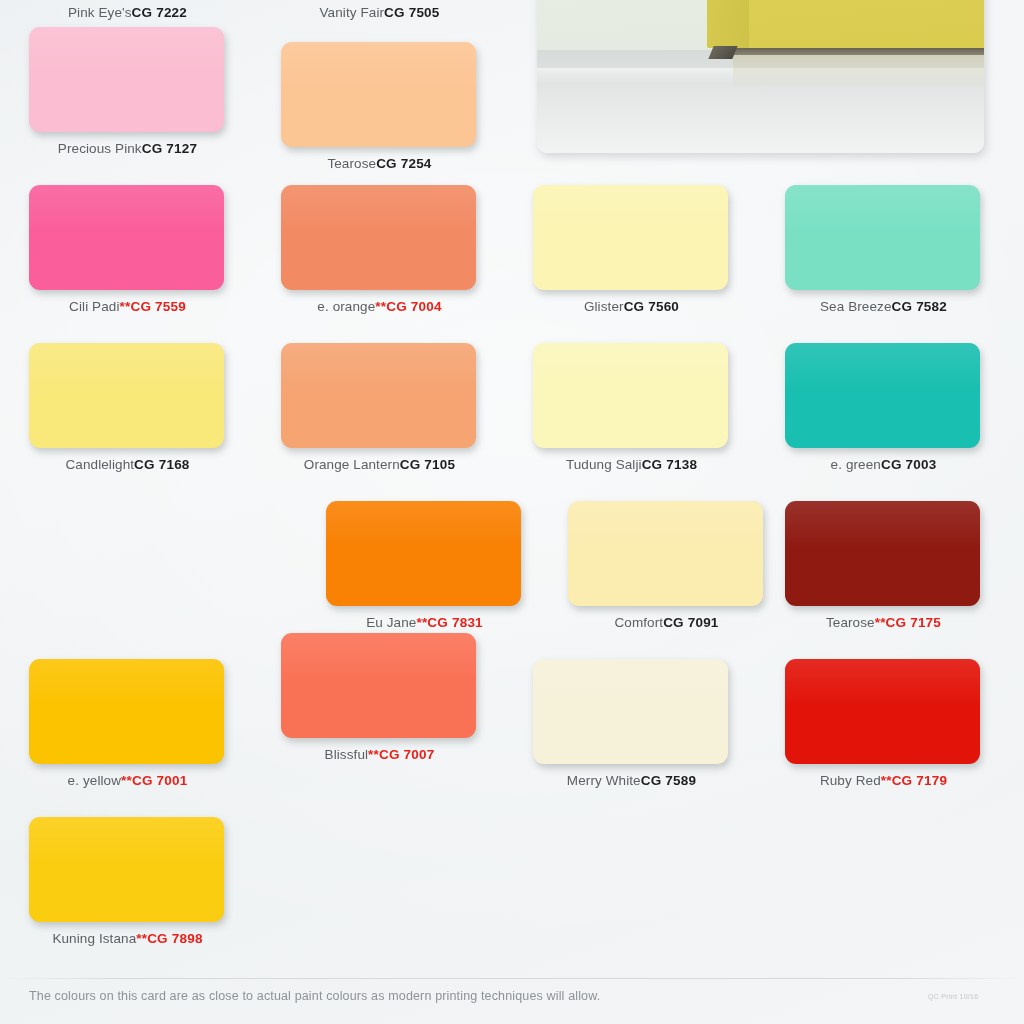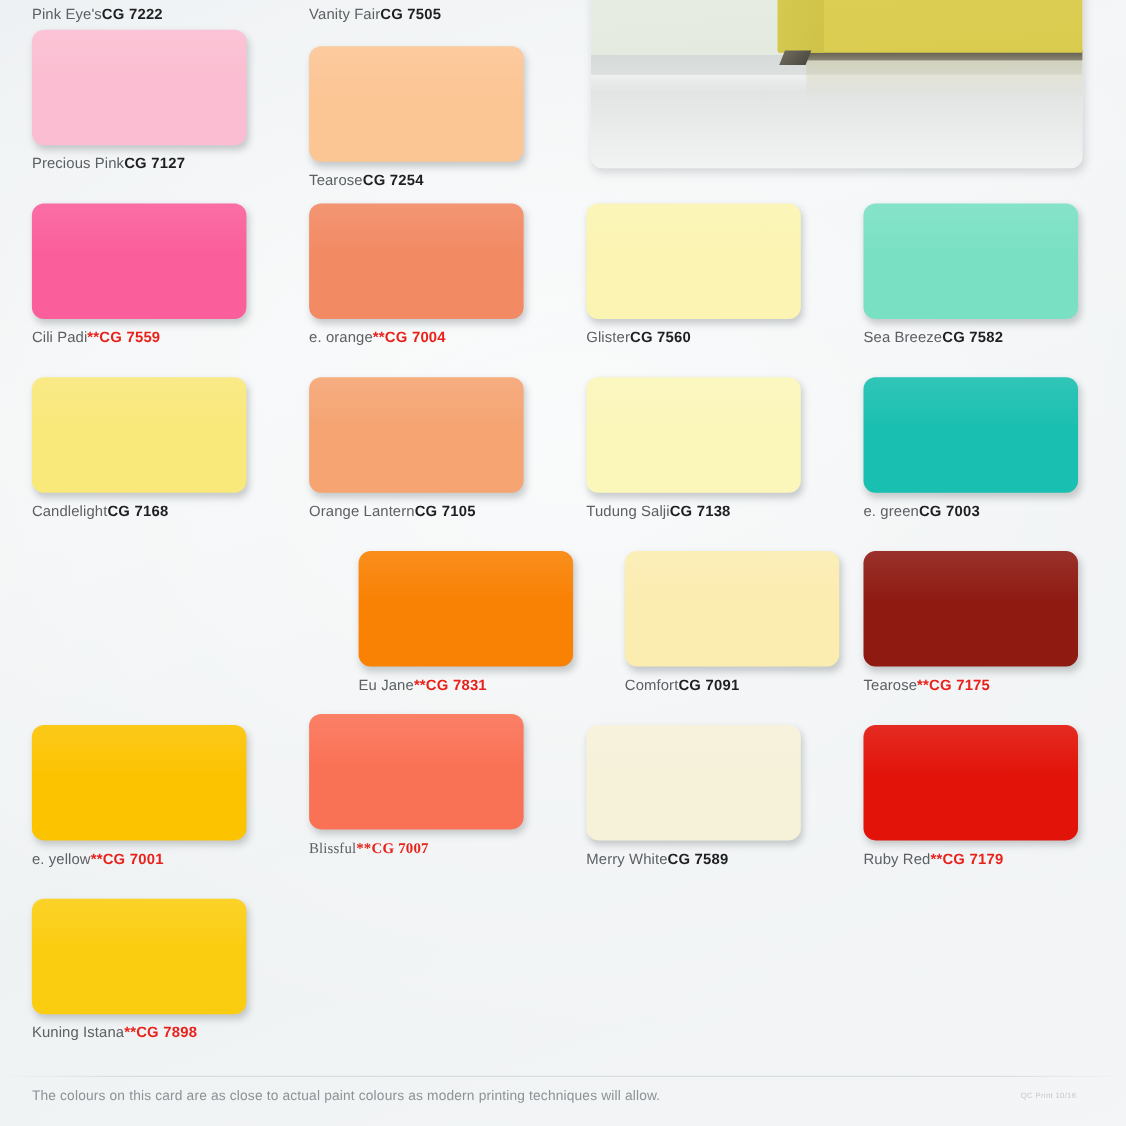--- a/index.html
+++ b/index.html
@@ -32,21 +32,21 @@
     box-shadow:2px 4px 7px rgba(90,95,100,.30);
     position:relative;
   }
   .chip:after{ 
     content:"";position:absolute;inset:0;border-radius:11px;
     background:linear-gradient(180deg,rgba(255,255,255,.10),rgba(255,255,255,0) 45%);
     pointer-events:none;
   }
   .label{
     width:197px;
-    display:flex;justify-content:flex-start;align-items:baseline;
+    display:flex;justify-content:center;align-items:baseline;
     margin-top:9px;
     font-size:13.5px;
     line-height:15px;
   }
   .nm{color:#5c6064;letter-spacing:.1px;white-space:nowrap;}
   .cd{font-weight:bold;color:#1d1f21;letter-spacing:.2px;white-space:nowrap;font-size:13.5px;}
   .cd.star{color:#e8221b;}
 
   
   .label.top{margin-top:0;}
@@ -180,21 +180,21 @@
         <span class="cd">CG 7105</span>
       </div>
     </div>
     <div class="cell" style="left: 281px; top: 501px; margin-left: 45px;">
       <div class="chip" style="background: rgb(249, 129, 3);"></div>
       <div class="label">
         <span class="nm">Eu Jane</span>
         <span class="cd star">**CG 7831</span>
       </div>
     </div>
-    <div class="cell" style="left: 281px; top: 649px; font-family: Liberation Serif, serif;">
+    <div class="cell" style="left: 281px; top: 633px;">
       <div class="chip" style="background: rgb(250, 114, 86);"></div>
       <div class="label">
         <span class="nm">Blissful</span>
         <span class="cd star">**CG 7007</span>
       </div>
     </div>
     <div class="cell" style="left: 533px; top: 185px;">
       <div class="chip" style="background: rgb(251, 244, 178);"></div>
       <div class="label">
         <span class="nm">Glister</span>

